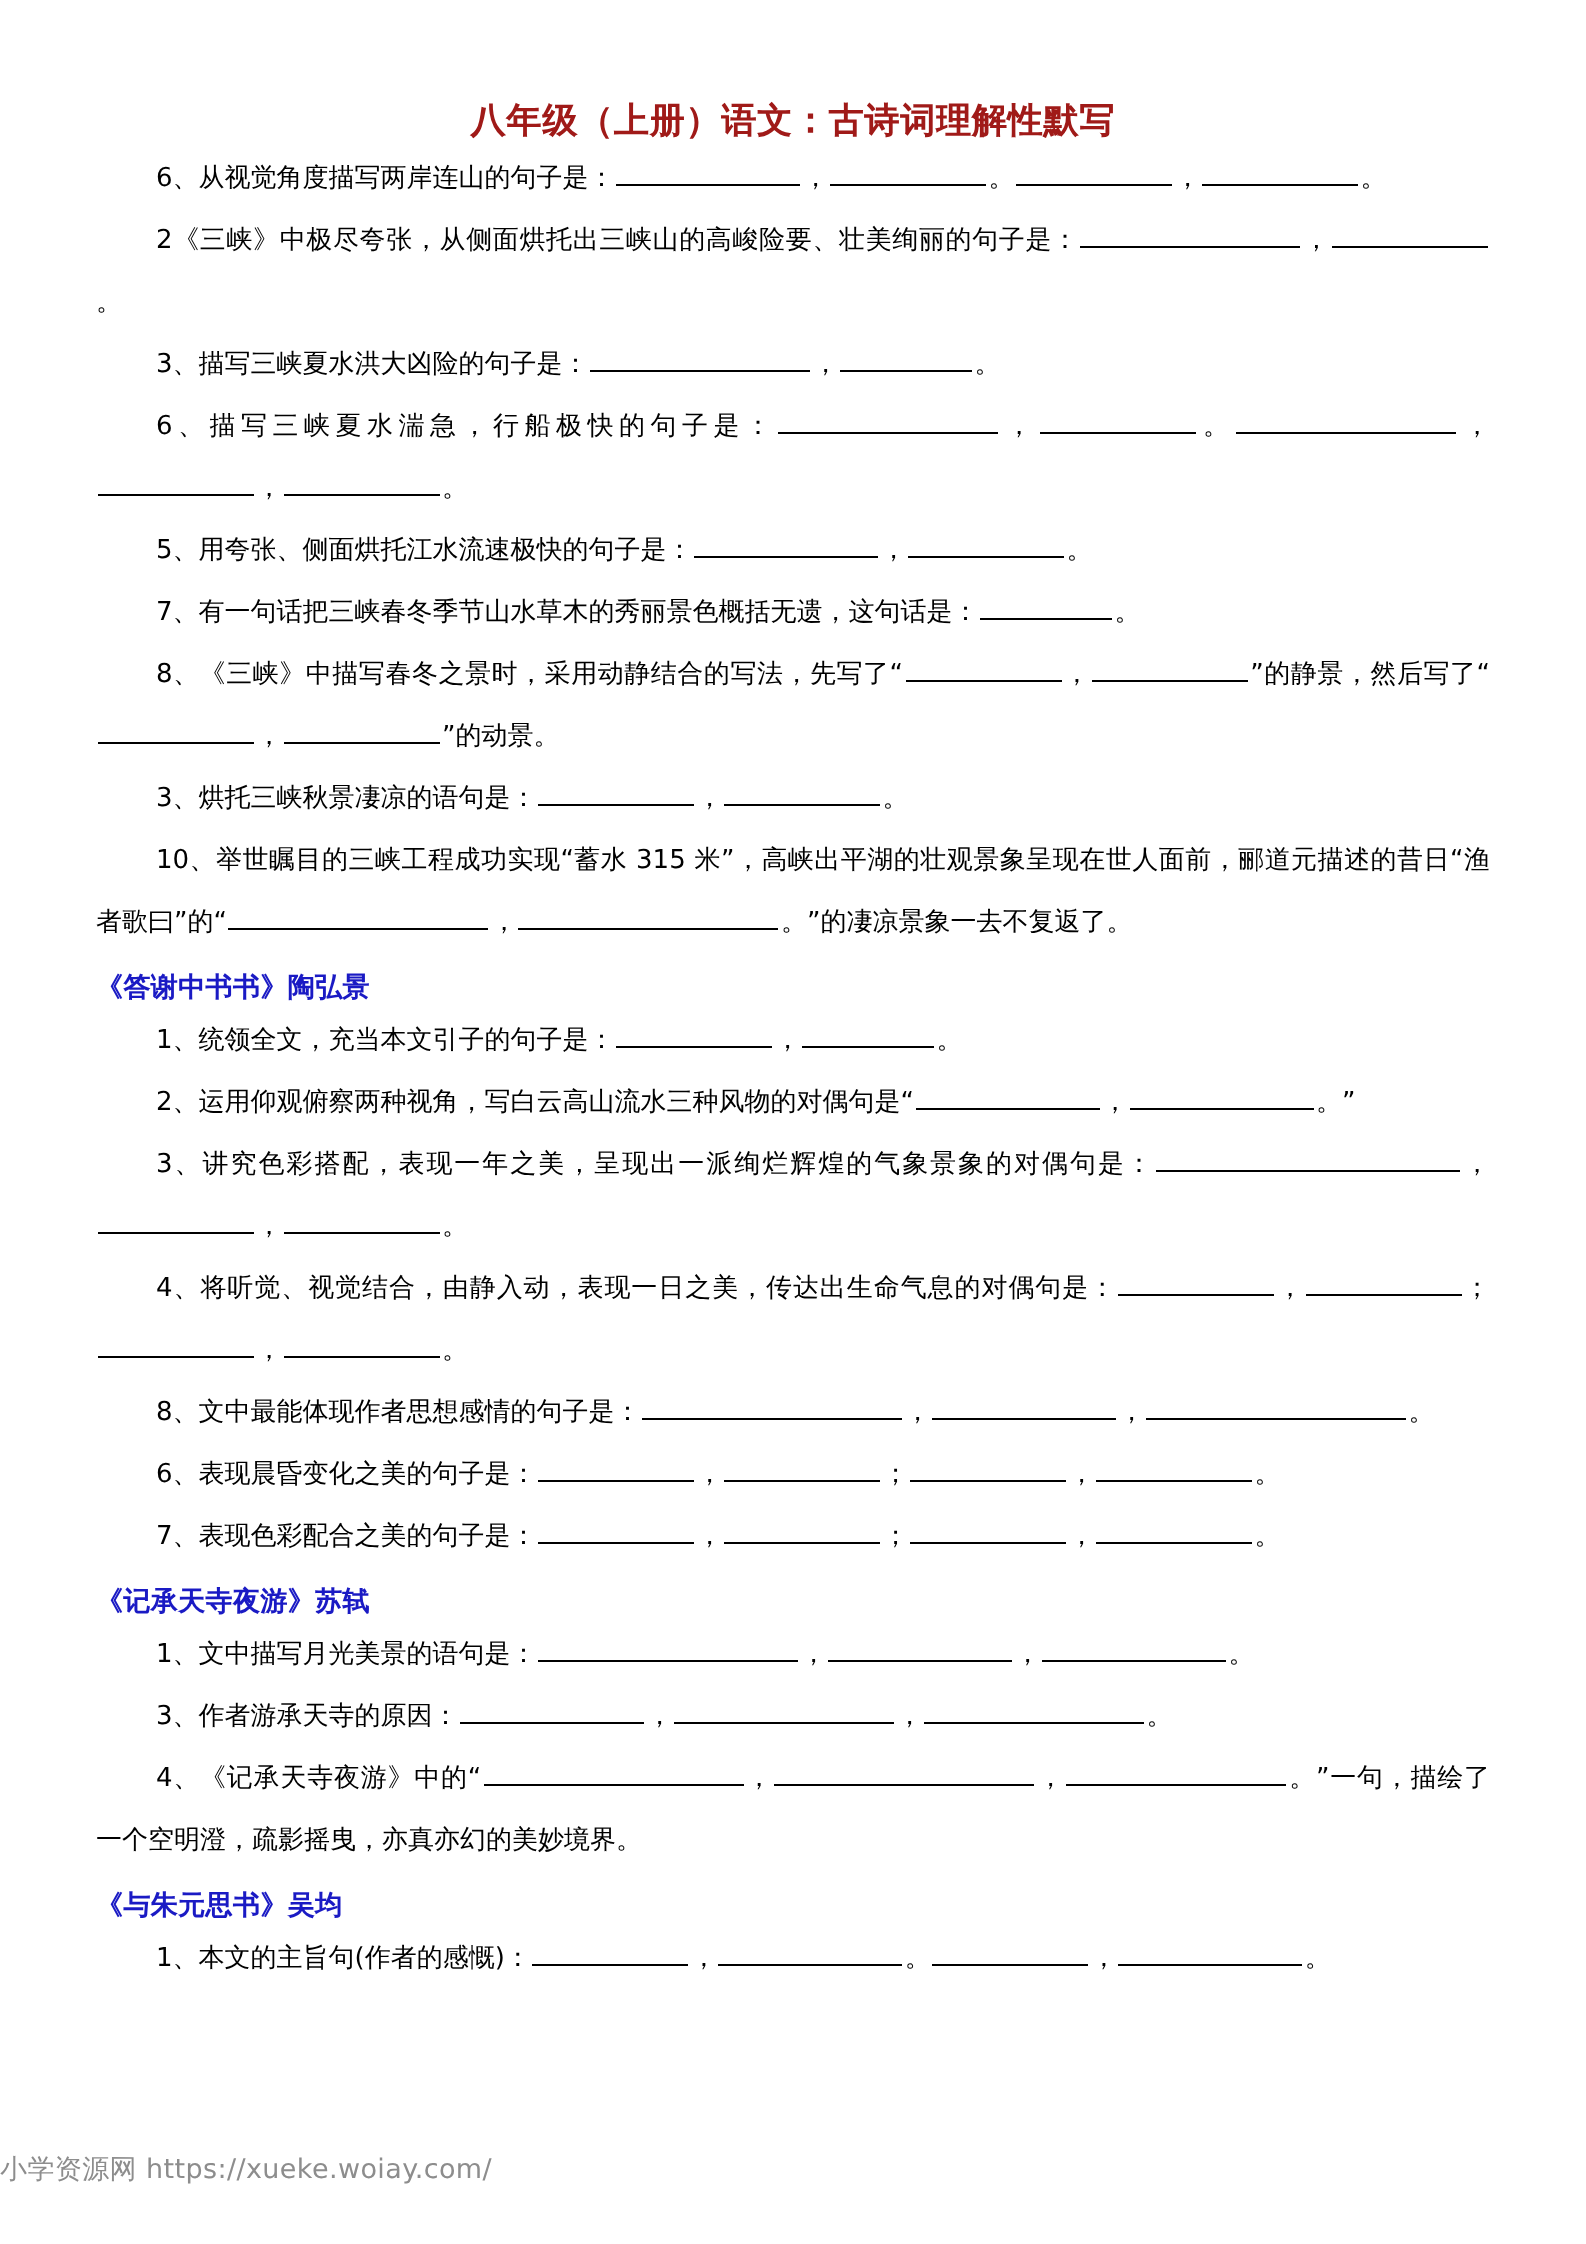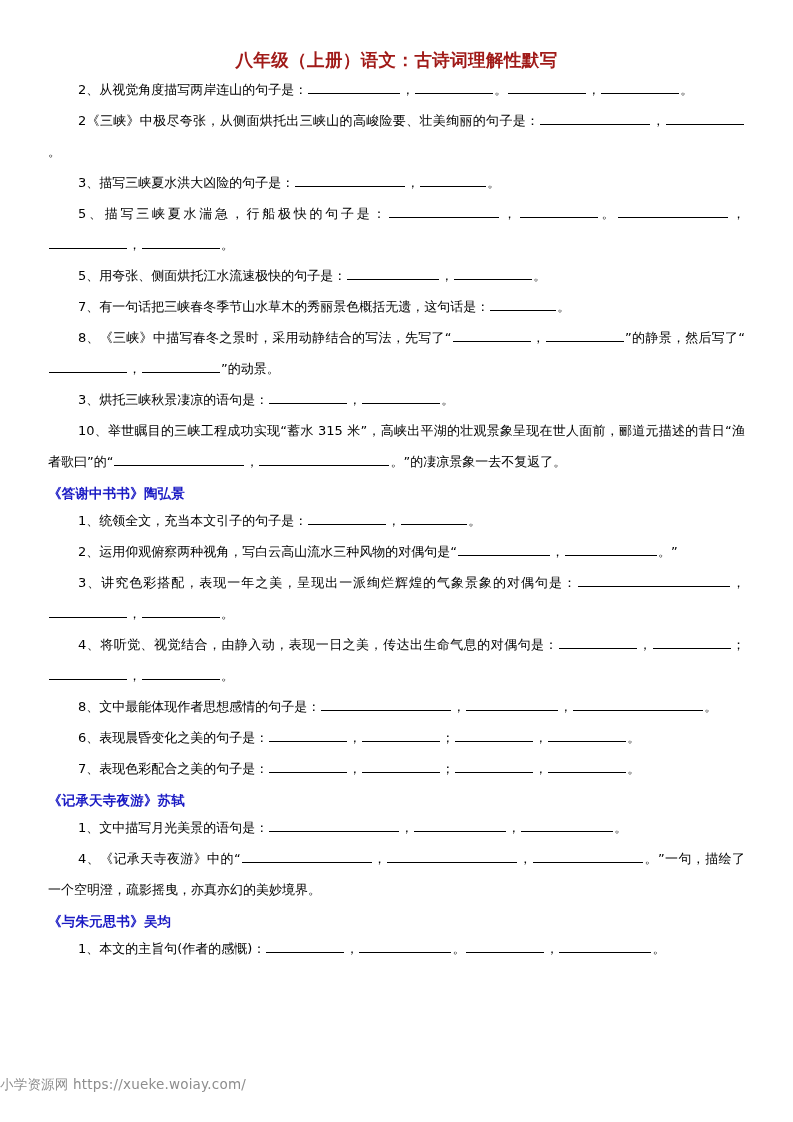--- a/index.html
+++ b/index.html
@@ -79,39 +79,40 @@
   }
 </style>
 </head>
 <body>
 
 <div class="page">
 
   <h1 class="doc-title">八年级（上册）语文：古诗词理解性默写</h1>
 
   <div id="sections-root">
-      <div class="qline indent"><span>2、从视觉角度描写两岸连山的句子是：</span><span class="blank b-l"></span><span>，</span><span class="blank b-m"></span><span>。</span><span class="blank b-m"></span><span>，</span><span class="blank b-m"></span><span>。</span></div>
+      <div class="qline indent"><span>6、从视觉角度描写两岸连山的句子是：</span><span class="blank b-l"></span><span>，</span><span class="blank b-m"></span><span>。</span><span class="blank b-m"></span><span>，</span><span class="blank b-m"></span><span>。</span></div>
       <div class="qline indent"><span>2《三峡》中极尽夸张，从侧面烘托出三峡山的高峻险要、壮美绚丽的句子是：</span><span class="blank b-xl"></span><span>，</span><span class="blank b-m"></span><span>。</span></div>
       <div class="qline indent"><span>3、描写三峡夏水洪大凶险的句子是：</span><span class="blank b-xl"></span><span>，</span><span class="blank b-s"></span><span>。</span></div>
-      <div class="qline indent"><span>5、描写三峡夏水湍急，行船极快的句子是：</span><span class="blank b-xl"></span><span>，</span><span class="blank b-m"></span><span>。</span><span class="blank b-xl"></span><span>，</span><span class="blank b-m"></span><span>，</span><span class="blank b-m"></span><span>。</span></div>
+      <div class="qline indent"><span>6、描写三峡夏水湍急，行船极快的句子是：</span><span class="blank b-xl"></span><span>，</span><span class="blank b-m"></span><span>。</span><span class="blank b-xl"></span><span>，</span><span class="blank b-m"></span><span>，</span><span class="blank b-m"></span><span>。</span></div>
       <div class="qline indent"><span>5、用夸张、侧面烘托江水流速极快的句子是：</span><span class="blank b-l"></span><span>，</span><span class="blank b-m"></span><span>。</span></div>
       <div class="qline indent"><span>7、有一句话把三峡春冬季节山水草木的秀丽景色概括无遗，这句话是：</span><span class="blank b-s"></span><span>。</span></div>
       <div class="qline indent"><span>8、《三峡》中描写春冬之景时，采用动静结合的写法，先写了“</span><span class="blank b-m"></span><span>，</span><span class="blank b-m"></span><span>”的静景，然后写了“</span><span class="blank b-m"></span><span>，</span><span class="blank b-m"></span><span>”的动景。</span></div>
       <div class="qline indent"><span>3、烘托三峡秋景凄凉的语句是：</span><span class="blank b-m"></span><span>，</span><span class="blank b-m"></span><span>。</span></div>
       <div class="qline indent"><span>10、举世瞩目的三峡工程成功实现“蓄水 315 米”，高峡出平湖的壮观景象呈现在世人面前，郦道元描述的昔日“渔者歌曰”的“</span><span class="blank b-xxl"></span><span>，</span><span class="blank b-xxl"></span><span>。”的凄凉景象一去不复返了。</span></div>
       <div class="section-head">《答谢中书书》陶弘景</div>
       <div class="qline indent"><span>1、统领全文，充当本文引子的句子是：</span><span class="blank b-m"></span><span>，</span><span class="blank b-s"></span><span>。</span></div>
       <div class="qline indent"><span>2、运用仰观俯察两种视角，写白云高山流水三种风物的对偶句是“</span><span class="blank b-l"></span><span>，</span><span class="blank b-l"></span><span>。”</span></div>
       <div class="qline indent"><span>3、讲究色彩搭配，表现一年之美，呈现出一派绚烂辉煌的气象景象的对偶句是：</span><span class="blank b-huge"></span><span>，</span><span class="blank b-m"></span><span>，</span><span class="blank b-m"></span><span>。</span></div>
       <div class="qline indent"><span>4、将听觉、视觉结合，由静入动，表现一日之美，传达出生命气息的对偶句是：</span><span class="blank b-m"></span><span>，</span><span class="blank b-m"></span><span>；</span><span class="blank b-m"></span><span>，</span><span class="blank b-m"></span><span>。</span></div>
       <div class="qline indent"><span>8、文中最能体现作者思想感情的句子是：</span><span class="blank b-xxl"></span><span>，</span><span class="blank b-l"></span><span>，</span><span class="blank b-xxl"></span><span>。</span></div>
       <div class="qline indent"><span>6、表现晨昏变化之美的句子是：</span><span class="blank b-m"></span><span>，</span><span class="blank b-m"></span><span>；</span><span class="blank b-m"></span><span>，</span><span class="blank b-m"></span><span>。</span></div>
       <div class="qline indent"><span>7、表现色彩配合之美的句子是：</span><span class="blank b-m"></span><span>，</span><span class="blank b-m"></span><span>；</span><span class="blank b-m"></span><span>，</span><span class="blank b-m"></span><span>。</span></div>
       <div class="section-head">《记承天寺夜游》苏轼</div>
       <div class="qline indent"><span>1、文中描写月光美景的语句是：</span><span class="blank b-xxl"></span><span>，</span><span class="blank b-l"></span><span>，</span><span class="blank b-l"></span><span>。</span></div>
+      <div class="qline indent"><span>3、作者游承天寺的原因：</span><span class="blank b-l"></span><span>，</span><span class="blank b-xl"></span><span>，</span><span class="blank b-xl"></span><span>。</span></div>
       <div class="qline indent"><span>4、《记承天寺夜游》中的“</span><span class="blank b-xxl"></span><span>，</span><span class="blank b-xxl"></span><span>，</span><span class="blank b-xl"></span><span>。”一句，描绘了一个空明澄，疏影摇曳，亦真亦幻的美妙境界。</span></div>
       <div class="section-head">《与朱元思书》吴均</div>
       <div class="qline indent"><span>1、本文的主旨句(作者的感慨)：</span><span class="blank b-m"></span><span>，</span><span class="blank b-l"></span><span>。</span><span class="blank b-m"></span><span>，</span><span class="blank b-l"></span><span>。</span></div>
     </div>
 
   <div class="watermark">小学资源网 https://xueke.woiay.com/</div>
 
 </div>
 
 </body></html>

